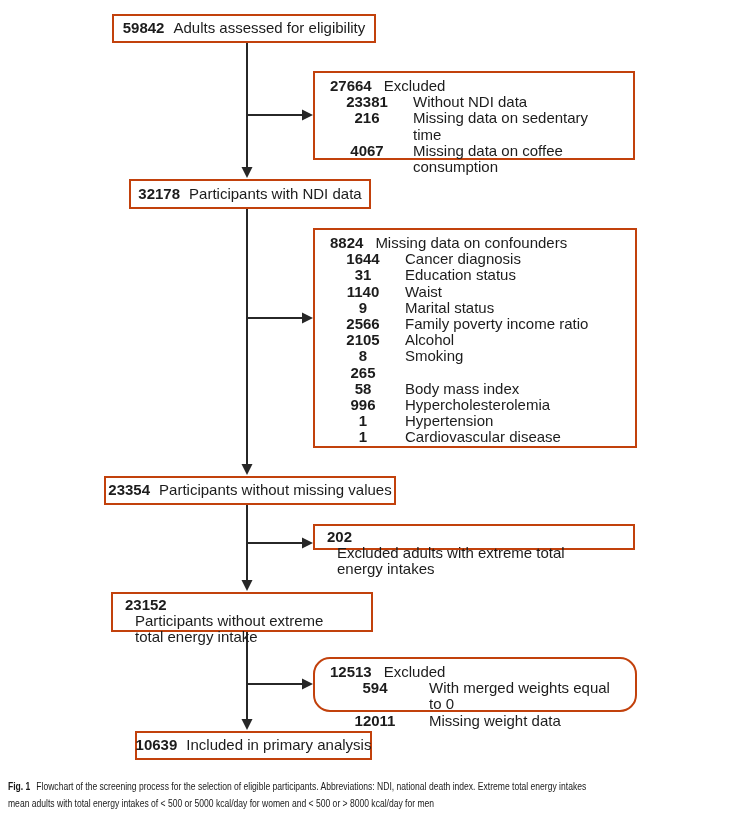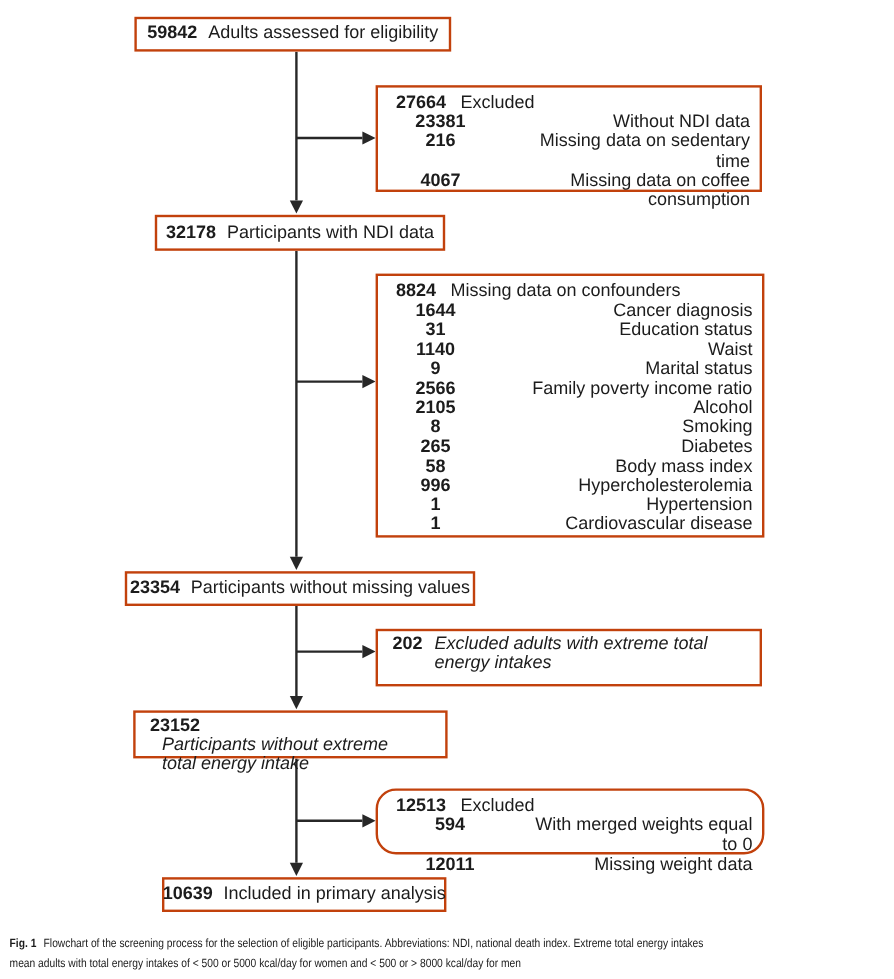--- a/index.html
+++ b/index.html
@@ -16,43 +16,43 @@
     position:absolute; background:#fff; border:2px solid #c2410c;
     font-size:15px; line-height:16.2px; z-index:1;
   }
   .num { font-weight:700; }
   .cbox { display:flex; align-items:center; justify-content:center; white-space:nowrap; }
   .cbox .num { margin-right:9px; }
 
   
   .hbox { display:flex; align-items:flex-start; padding:3px 8px 3px 12px; }
   .hbox .num { flex:none; }
-  .hbox .lbl { margin-left:10px;font-style:italic; }
+  .hbox .lbl { margin-left:10px; }
 
   
   .xbox { padding:5px 8px 4px 15px; }
   .xhead .num { margin-right:12px; }
   .xrow { display:flex; }
   .xrow .rnum { flex:none; text-align:center; font-weight:700; }
-  .xrow .rlbl { margin-left:24px;text-align:right; }
+  .xrow .rlbl { margin-left:9px; }
 
   #excl1 .rnum { width:74px; }
   #excl1 .rlbl { width:200px; }
   #excl2 .rnum { width:66px; }
   #excl2 .rlbl { width:216px; }
   #excl4 .rnum { width:90px; }
   #excl4 .rlbl { width:196px; }
 
   
   #box1  { left:112px; top:14px;  width:264px; height:29px; }
   #excl1 { left:313px; top:71px;  width:322px; height:89px; }
   #box2  { left:129px; top:179px; width:242px; height:30px; }
   #excl2 { left:313px; top:228px; width:324px; height:220px; }
   #box3  { left:104px; top:476px; width:292px; height:29px; }
-  #excl3 { left:313px; top:524px; width:322px; height:48px; }
+  #excl3 { left:313px; top:524px; width:322px; height:26px;flex-direction:column; }
   #box4  { left:111px; top:592px; width:262px; height:40px;flex-direction:column; }
   #excl4 { left:313px; top:657px; width:324px; height:55px;border-radius:17px; }
   #box5  { left:135px; top:731px; width:237px; height:29px; }
 
   #excl3 .lbl { width:256px; }
   #box4 .lbl  { width:205px; }
 
   .caption {
     position:absolute; left:8px; top:779px; width:737px; z-index:1;
     font-size:10px; line-height:16.5px; color:#1a1a1a;
@@ -143,21 +143,20 @@
     <div class="xrow">
       <span class="rnum">2105</span>
       <span class="rlbl">Alcohol</span>
     </div>
     <div class="xrow">
       <span class="rnum">8</span>
       <span class="rlbl">Smoking</span>
     </div>
     <div class="xrow">
       <span class="rnum">265</span>
-      <span class="rlbl">Diabetes</span>
     </div>
     <div class="xrow">
       <span class="rnum">58</span>
       <span class="rlbl">Body mass index</span>
     </div>
     <div class="xrow">
       <span class="rnum">996</span>
       <span class="rlbl">Hypercholesterolemia</span>
     </div>
     <div class="xrow">

